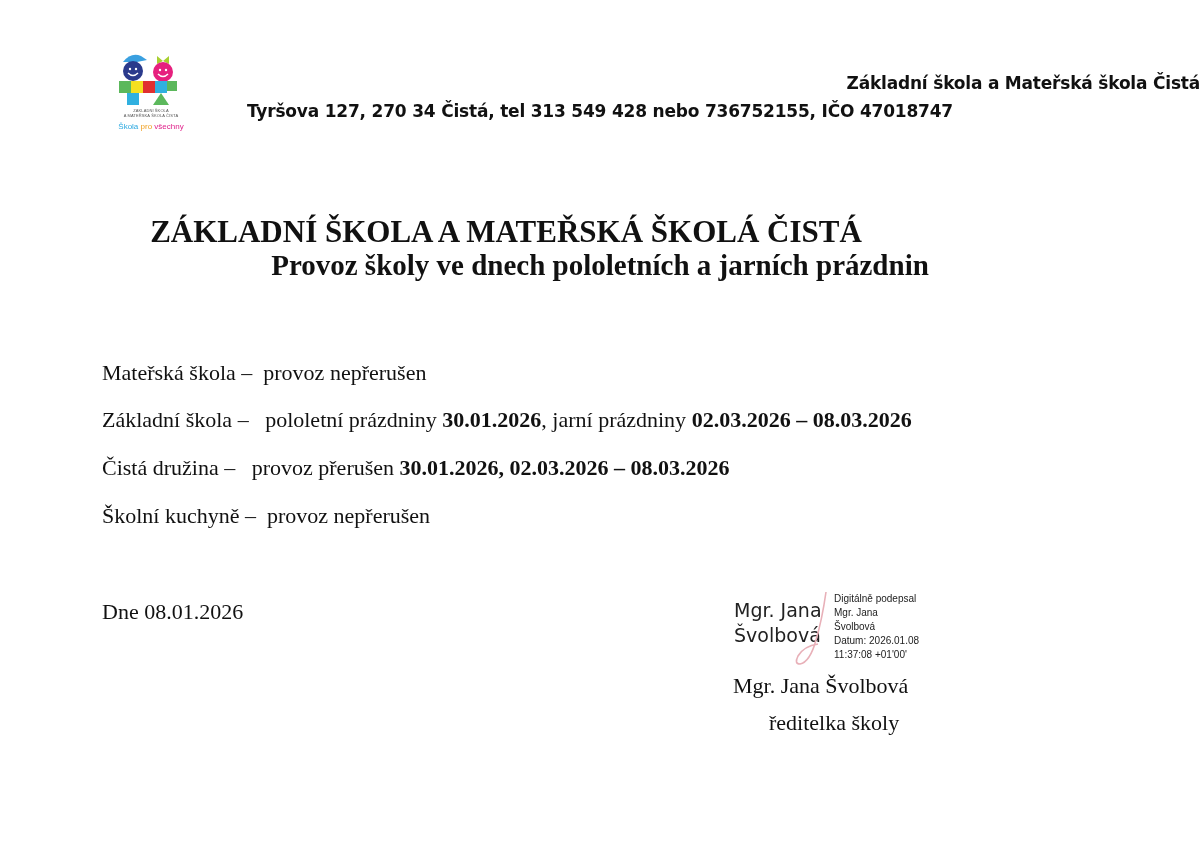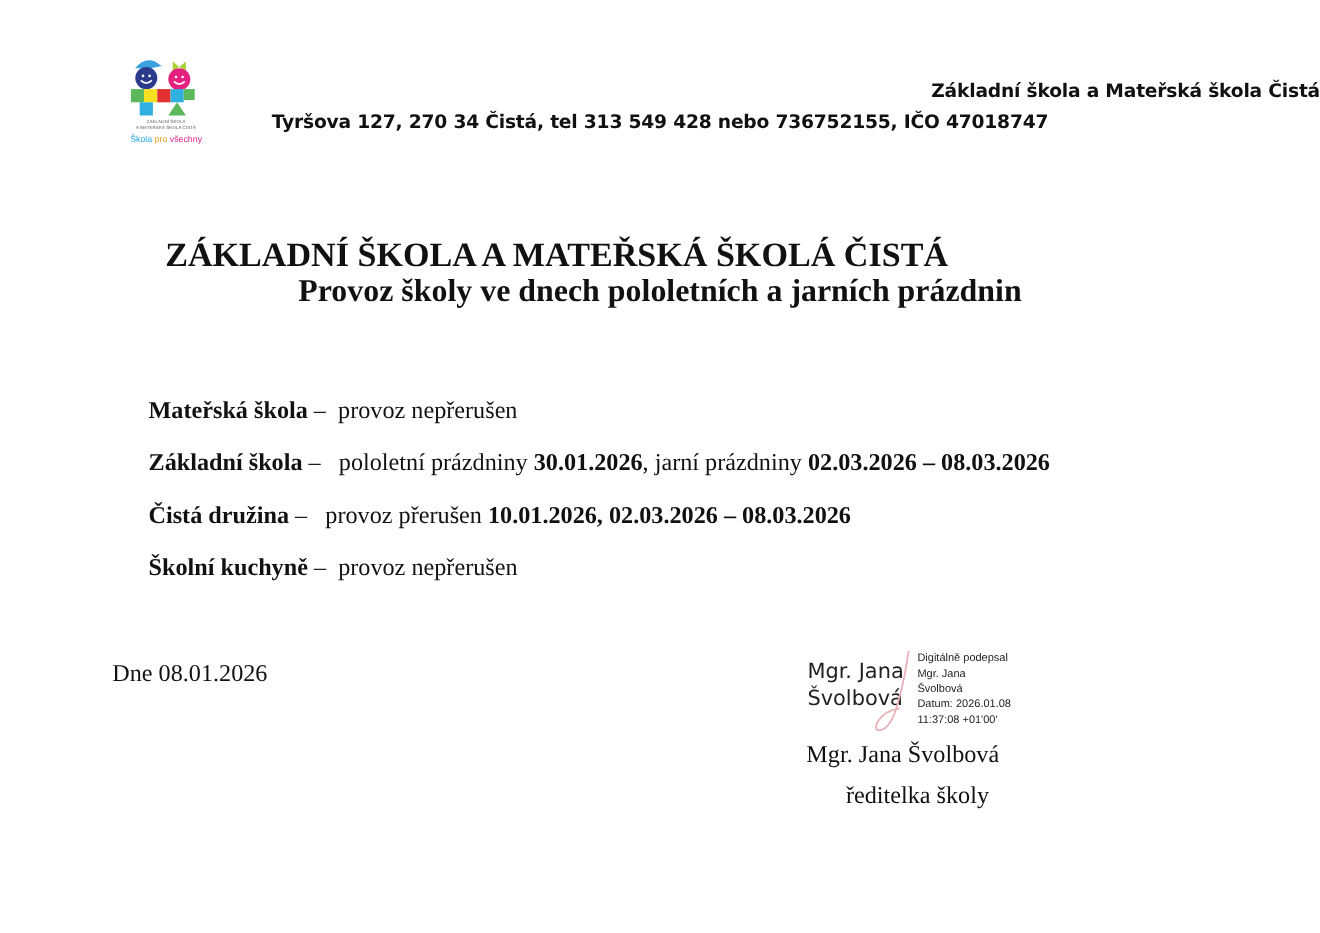--- a/index.html
+++ b/index.html
@@ -95,21 +95,21 @@
     }
 
     .row {
       position: absolute;
       left: 102px;
       font-family: "Liberation Serif", serif;
       font-size: 22px;
       line-height: 28px;
       white-space: nowrap;
     }
-    .row .label { font-weight: bold; margin-left: 33px; }
+    .row .label { font-weight: normal; }
     .row b { font-weight: bold; }
     .row-ms { top: 359px; }
     .row-zs { top: 406px; }
     .row-sd { top: 454px; }
     .row-sk { top: 502px; }
 
     .date-line {
       position: absolute;
       left: 102px;
       top: 598px;
@@ -210,21 +210,21 @@
 <div class="letterhead-title">Základní škola a Mateřská škola Čistá</div>
 <div class="letterhead-address">Tyršova 127, 270 34 Čistá, tel 313 549 428 nebo 736752155, IČO 47018747</div>
 
 <div class="doc-heading">ZÁKLADNÍ ŠKOLA A MATEŘSKÁ ŠKOLÁ ČISTÁ</div>
 <div class="doc-subheading">Provoz školy ve dnech pololetních a jarních prázdnin</div>
 
 <div class="row row-ms"><span class="label">Mateřská škola</span><span> – </span><span style="white-space:pre"> provoz nepřerušen</span></div>
 
 <div class="row row-zs"><span class="label">Základní škola</span><span> – </span><span style="white-space:pre">  pololetní prázdniny </span><b>30.01.2026</b><span style="white-space:pre">, jarní prázdniny </span><b>02.03.2026 – 08.03.2026</b></div>
 
-<div class="row row-sd"><span class="label">Čistá družina</span><span> – </span><span style="white-space:pre">  provoz přerušen </span><b>10.01.2026, 02.03.2026 – 08.03.2026</b></div>
+<div class="row row-sd"><span class="label">Čistá družina</span><span> – </span><span style="white-space:pre">  provoz přerušen </span><b>30.01.2026, 02.03.2026 – 08.03.2026</b></div>
 
 <div class="row row-sk"><span class="label">Školní kuchyně</span><span> – </span><span style="white-space:pre"> provoz nepřerušen</span></div>
 
 <div class="date-line">Dne 08.01.2026</div>
 
 <div class="dig-sig">
   <div class="dig-sig-name">
     <div>Mgr. Jana</div>
     <div>Švolbová</div>
   </div>

